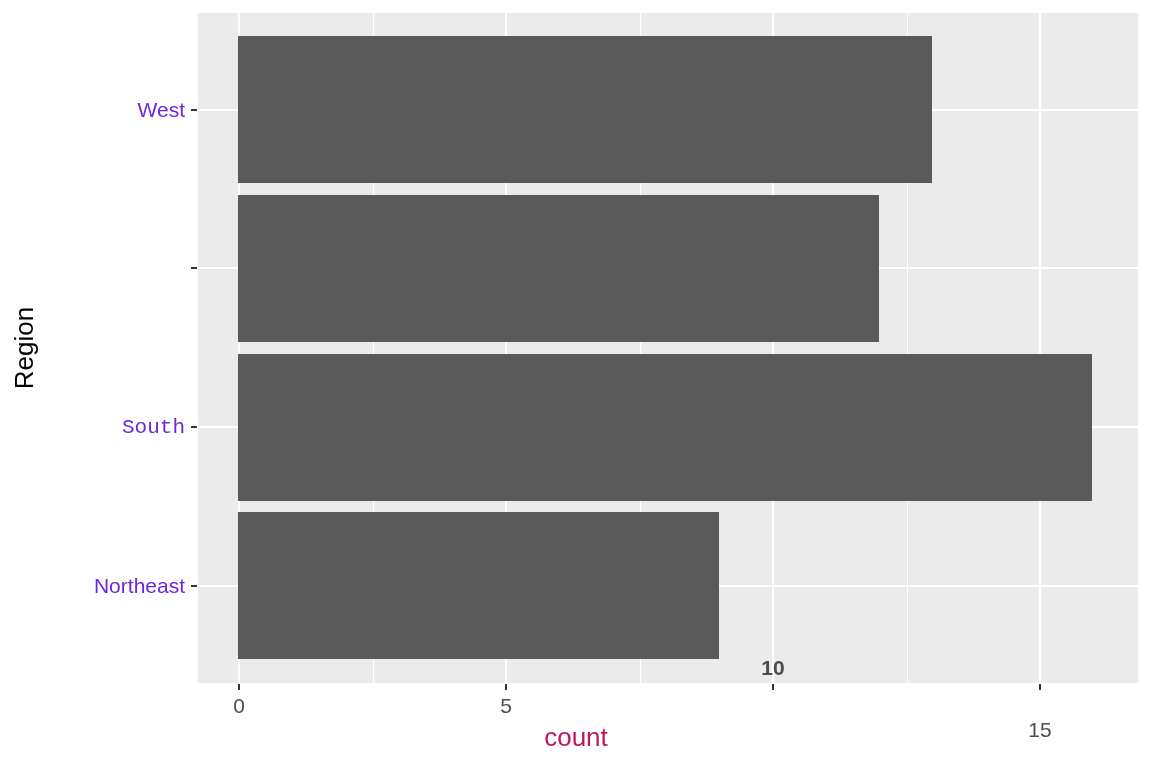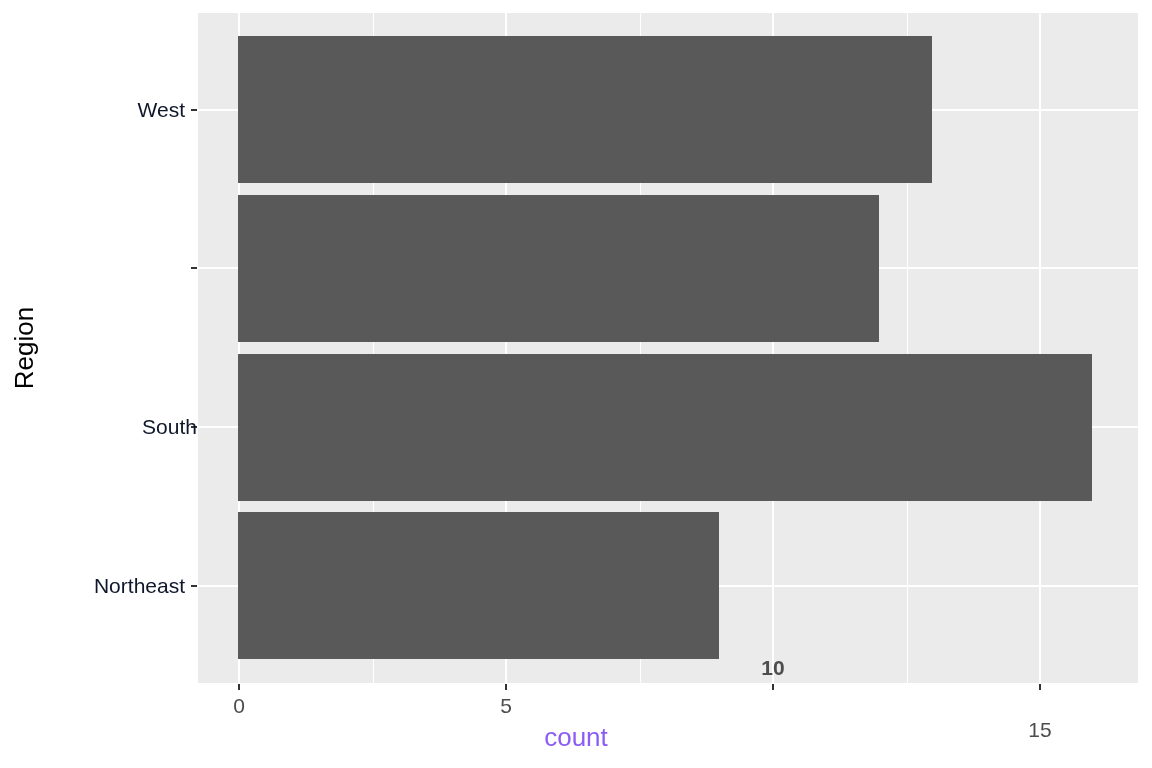--- a/index.html
+++ b/index.html
@@ -77,35 +77,35 @@
     position: absolute;
     font-size: 21px;
     color: #4D4D4D;
     text-align: center;
     transform: translateX(-50%);
     white-space: nowrap;
   }
   .tick-label-y {
     position: absolute;
     font-size: 21px;
-    color: #0f172a;
+    color: #6d28d9;
     text-align: right;
     transform: translateY(-50%);
     white-space: nowrap;
   }
 
   
   #x-axis-title {
     position: absolute;
     left: 0;
     width: 1152px;
     top: 722px;
     text-align: center;
     font-size: 26px;
-    color: #8b5cf6;
+    color: #be185d;
   }
   #y-axis-title {
     position: absolute;
     left: 0px;
     top: 348px;
     font-size: 26px;
     color: #000000;
     transform: translate(-50%, -50%) rotate(-90deg);
     transform-origin: center center;
     white-space: nowrap;
@@ -150,21 +150,21 @@
   <div class="tick-label-x" style="left: 506px; top: 694px;">5</div>
   <div class="tick-label-x" style="left: 773px; top: 656px; font-weight: bold;">10</div>
   <div class="tick-label-x" style="left: 1040px; top: 694px; margin-top: 24px;">15</div>
 
   <div class="tick-mark-y" style="left: 191px; top: 109px;"></div>
   <div class="tick-mark-y" style="left: 191px; top: 267px;"></div>
   <div class="tick-mark-y" style="left: 191px; top: 426px;"></div>
   <div class="tick-mark-y" style="left: 191px; top: 585px;"></div>
 
   <div class="tick-label-y" style="left: 0px; width: 185px; top: 110px;">West</div>
-  <div class="tick-label-y" style="left: 12px; width: 185px; top: 427px;">South</div>
+  <div class="tick-label-y" style="left: 0px; width: 185px; top: 427px; font-family: Liberation Mono, monospace;">South</div>
   <div class="tick-label-y" style="left: 0px; width: 185px; top: 586px;">Northeast</div>
 
   <div id="x-axis-title">count</div>
   <div id="y-axis-title" style="left: 24px;">
     <span id="y-axis-title-inner">Region</span>
   </div>
 
 </div>
 
 </body></html>

